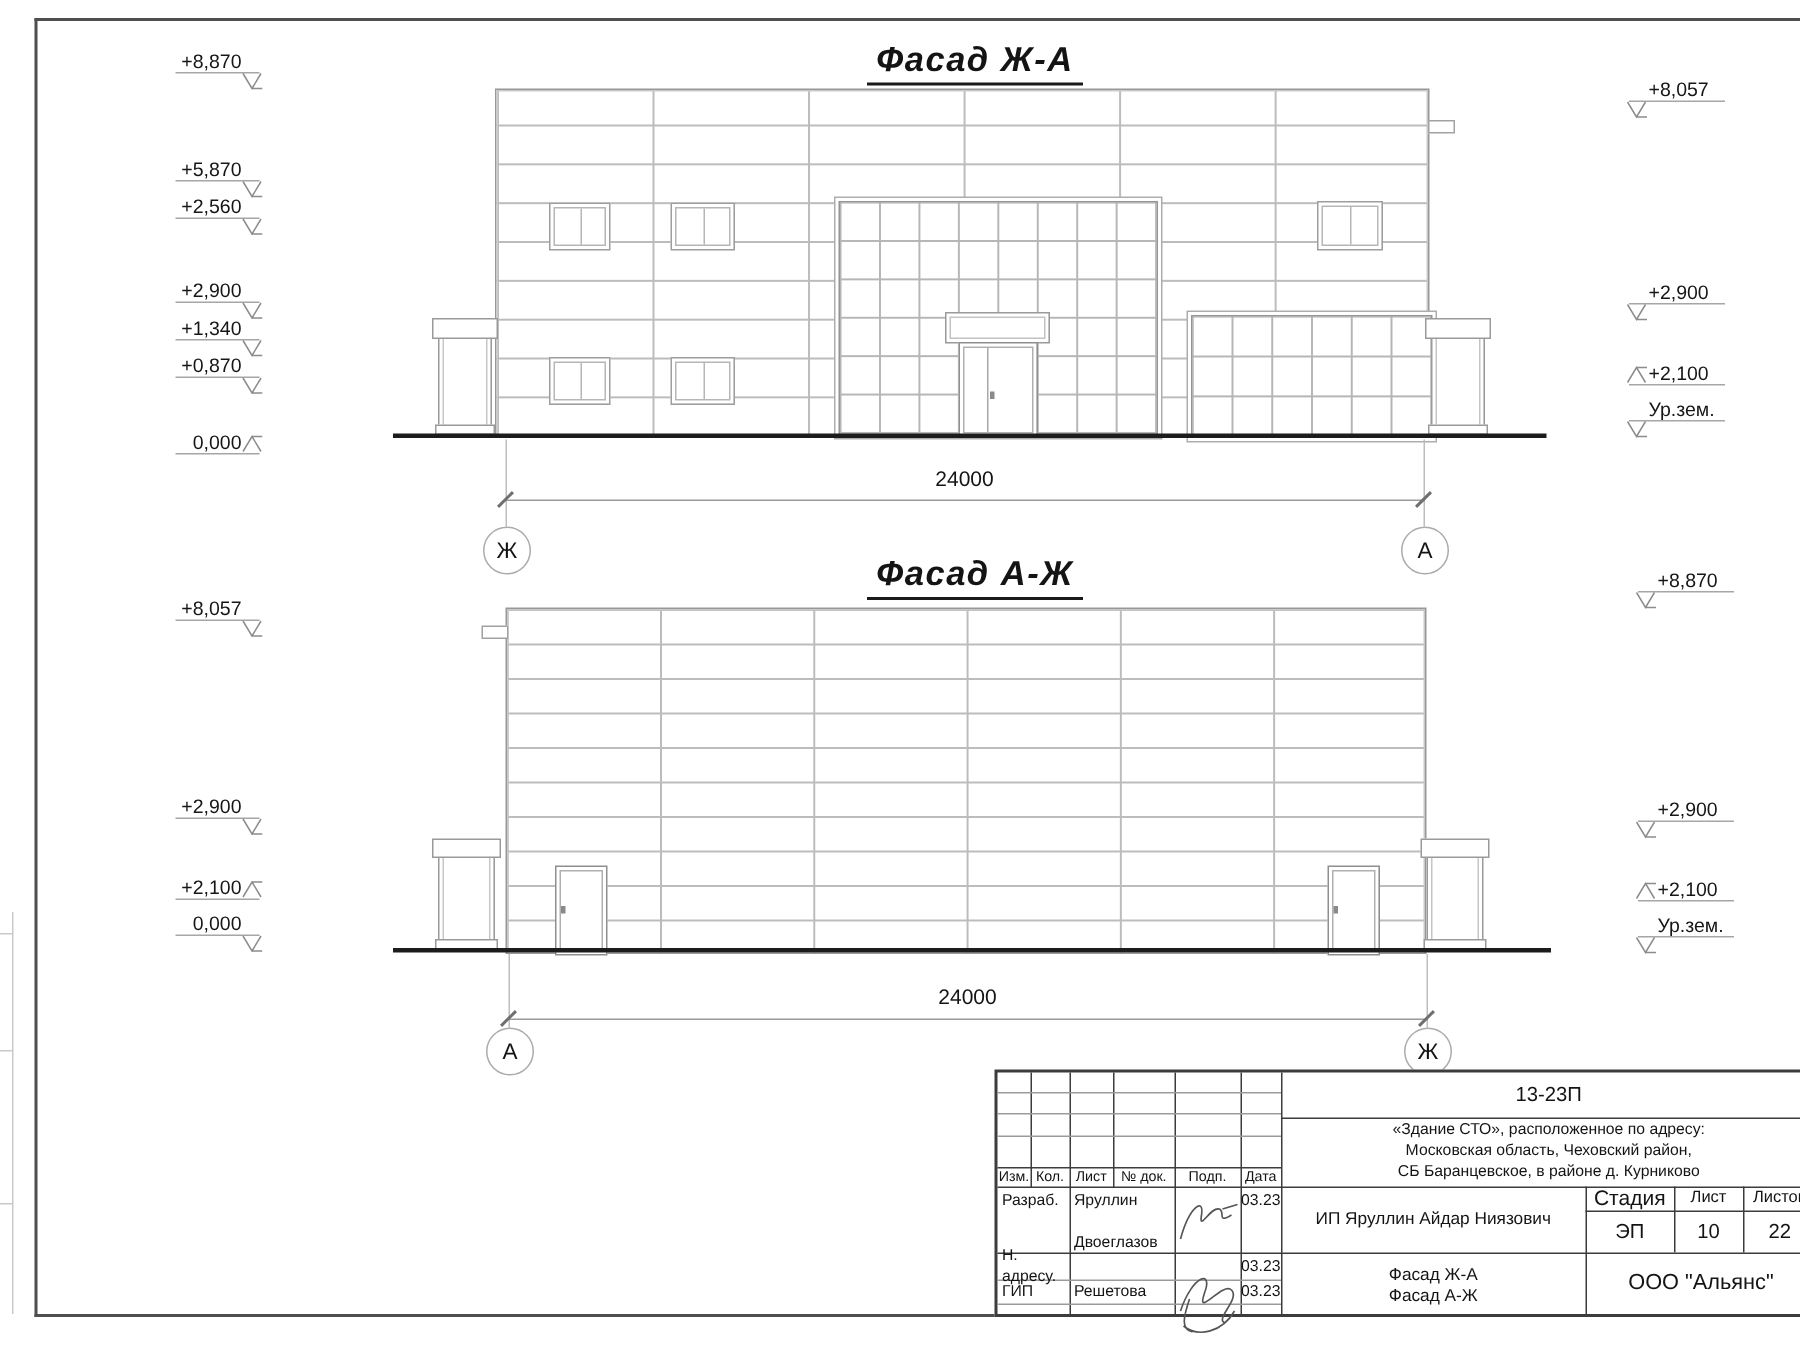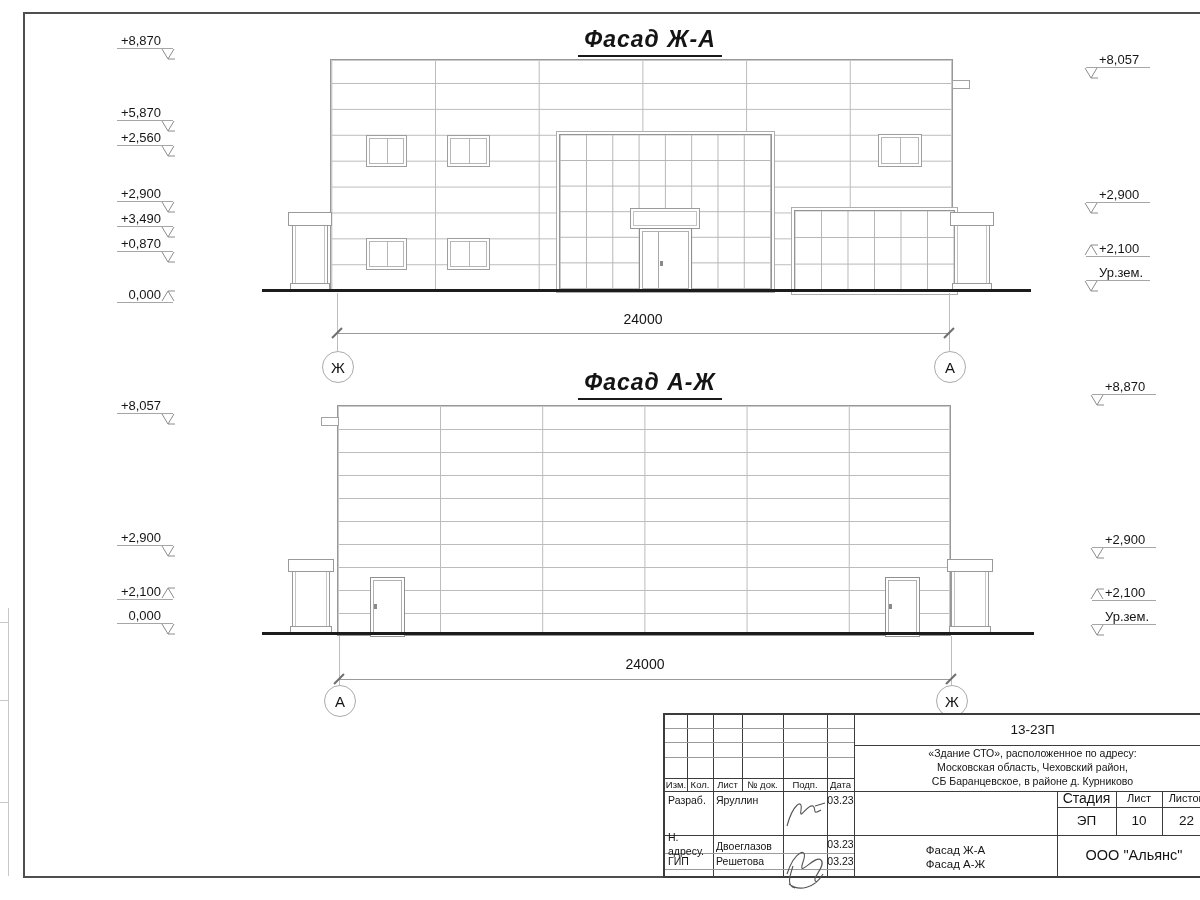--- a/index.html
+++ b/index.html
@@ -147,21 +147,21 @@
         <path d="M1 1 L7 11 L13 1 M7 11 H14"></path>
       </svg>
     </div>
   <div class="elev l down" style="left:117px;top:186px">
       <span class="lbl">+2,900</span>
       <svg class="arr" viewBox="0 0 14 12">
         <path d="M1 1 L7 11 L13 1 M7 11 H14"></path>
       </svg>
     </div>
   <div class="elev l down" style="left:117px;top:211px">
-      <span class="lbl">+3,490</span>
+      <span class="lbl">+1,340</span>
       <svg class="arr" viewBox="0 0 14 12">
         <path d="M1 1 L7 11 L13 1 M7 11 H14"></path>
       </svg>
     </div>
   <div class="elev l down" style="left:117px;top:236px">
       <span class="lbl">+0,870</span>
       <svg class="arr" viewBox="0 0 14 12">
         <path d="M1 1 L7 11 L13 1 M7 11 H14"></path>
       </svg>
     </div>
@@ -305,37 +305,38 @@
     <div class="tb" style="left:22px;top:63px;width:26px;height:13px;font-size:9.5px">Кол.</div>
     <div class="tb" style="left:48px;top:63px;width:29px;height:13px;font-size:9.5px">Лист</div>
     <div class="tb" style="left:77px;top:63px;width:41px;height:13px;font-size:9.5px">№ док.</div>
     <div class="tb" style="left:118px;top:63px;width:44px;height:13px;font-size:9.5px">Подп.</div>
     <div class="tb" style="left:162px;top:63px;width:27px;height:13px;font-size:9.5px">Дата</div>
 
     <div class="tb tl" style="left:3px;top:79px;width:44px;height:14px;font-size:10.5px">Разраб.</div>
     <div class="tb tl" style="left:51px;top:79px;width:66px;height:14px;font-size:10.5px">Яруллин</div>
     <div class="tb" style="left:162px;top:79px;width:27px;height:14px;font-size:10.5px">03.23</div>
     <div class="tb tl" style="left:3px;top:122px;width:46px;height:15px;font-size:10.5px">Н. адресу.</div>
-    <div class="tb tl" style="left:51px;top:124px;width:66px;height:15px;font-size:10.5px">Двоеглазов</div>
+    <div class="tb tl" style="left:51px;top:106px;width:66px;height:15px;font-size:10.5px">Двоеглазов</div>
     <div class="tb" style="left:162px;top:122px;width:27px;height:15px;font-size:10.5px">03.23</div>
     <div class="tb tl" style="left:3px;top:139px;width:44px;height:15px;font-size:10.5px">ГИП</div>
     <div class="tb tl" style="left:51px;top:139px;width:66px;height:15px;font-size:10.5px">Решетова</div>
     <div class="tb" style="left:162px;top:139px;width:27px;height:15px;font-size:10.5px">03.23</div>
 
     <svg class="sig" style="left:116px;top:77px" width="48" height="42" viewBox="0 0 48 42">
       <path d="M6 34 C12 12,22 6,20 18 C18 30,26 12,32 14 C36 16,30 24,40 18 M34 14 L44 11"></path>
     </svg>
     <svg class="sig" style="left:114px;top:121px" width="52" height="56" viewBox="0 0 52 56">
       <path d="M8 38 C16 14,30 10,24 26 C18 44,36 18,42 24 C48 30,30 44,38 46 M10 48 C20 56,36 52,44 38 M14 30 C10 42,8 50,16 52"></path>
     </svg>
 
     <div class="tb" style="left:189px;top:0;width:357px;height:30px;font-size:13.5px">13-23П</div>
     <div class="tb" style="left:189px;top:32px;width:357px;height:14px;font-size:10.5px">«Здание СТО», расположенное по адресу:</div>
     <div class="tb" style="left:189px;top:46px;width:357px;height:14px;font-size:10.5px">Московская область, Чеховский район,</div>
     <div class="tb" style="left:189px;top:60px;width:357px;height:14px;font-size:10.5px">СБ Баранцевское, в районе д. Курниково</div>
+    <div class="tb" style="left:189px;top:76px;width:203px;height:44px;font-size:11.5px">ИП Яруллин Айдар Ниязович</div>
     <div class="tb" style="left:392px;top:76px;width:59px;height:16px;font-size:14px">Стадия</div>
     <div class="tb" style="left:451px;top:76px;width:46px;height:16px;font-size:11px">Лист</div>
     <div class="tb" style="left:497px;top:76px;width:49px;height:16px;font-size:11px">Листов</div>
     <div class="tb" style="left:392px;top:92px;width:59px;height:28px;font-size:13.5px">ЭП</div>
     <div class="tb" style="left:451px;top:92px;width:46px;height:28px;font-size:13.5px">10</div>
     <div class="tb" style="left:497px;top:92px;width:49px;height:28px;font-size:13.5px">22</div>
     <div class="tb" style="left:189px;top:128px;width:203px;height:14px;font-size:11.5px">Фасад Ж-А</div>
     <div class="tb" style="left:189px;top:142px;width:203px;height:14px;font-size:11.5px">Фасад А-Ж</div>
     <div class="tb" style="left:392px;top:120px;width:154px;height:41px;font-size:14.5px">ООО "Альянс"</div>
   </div>

